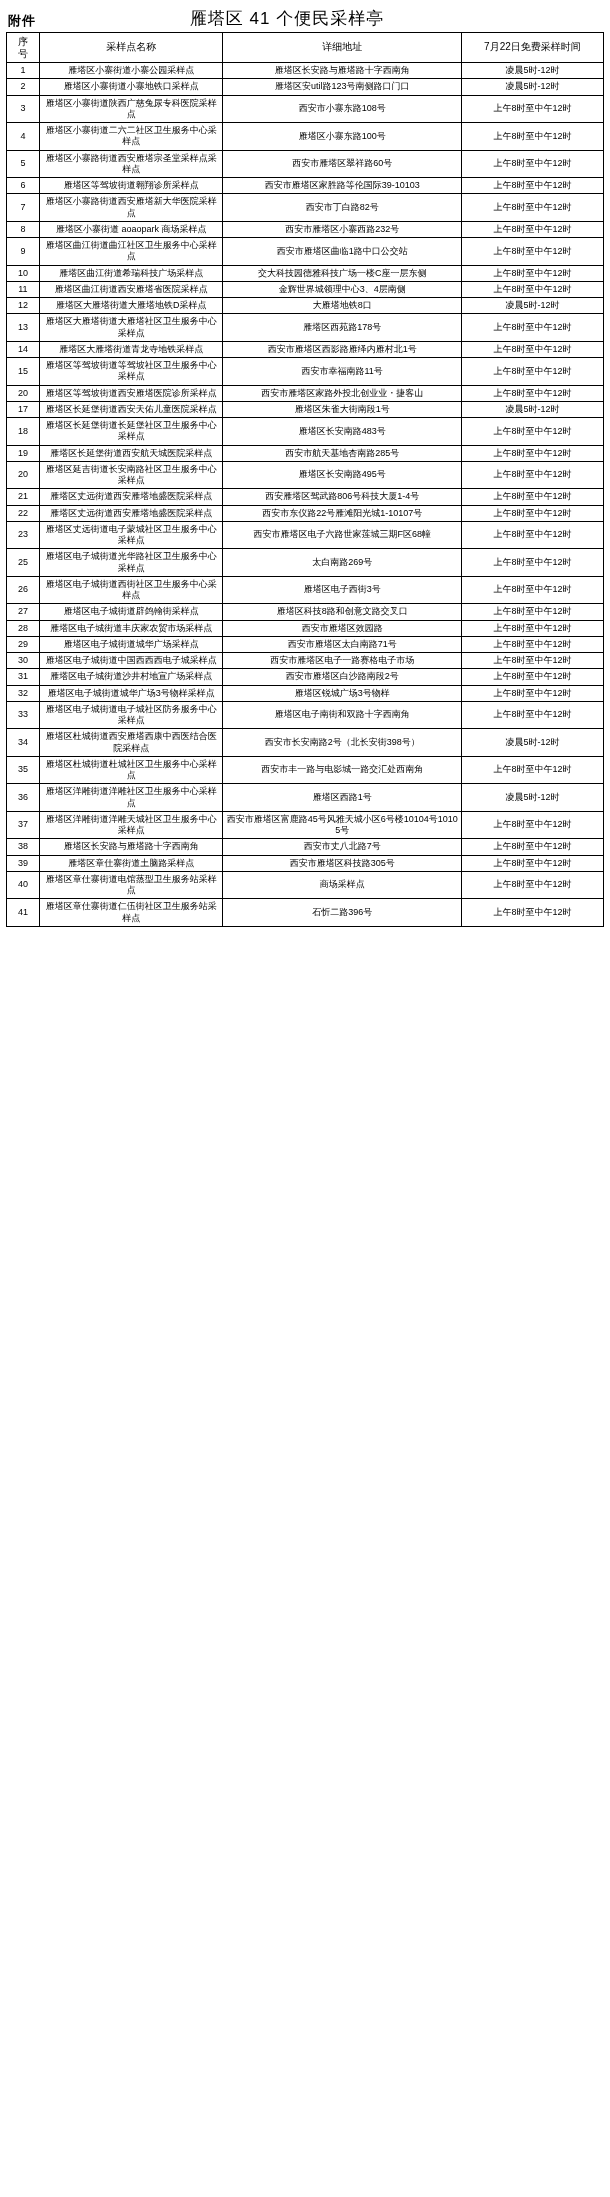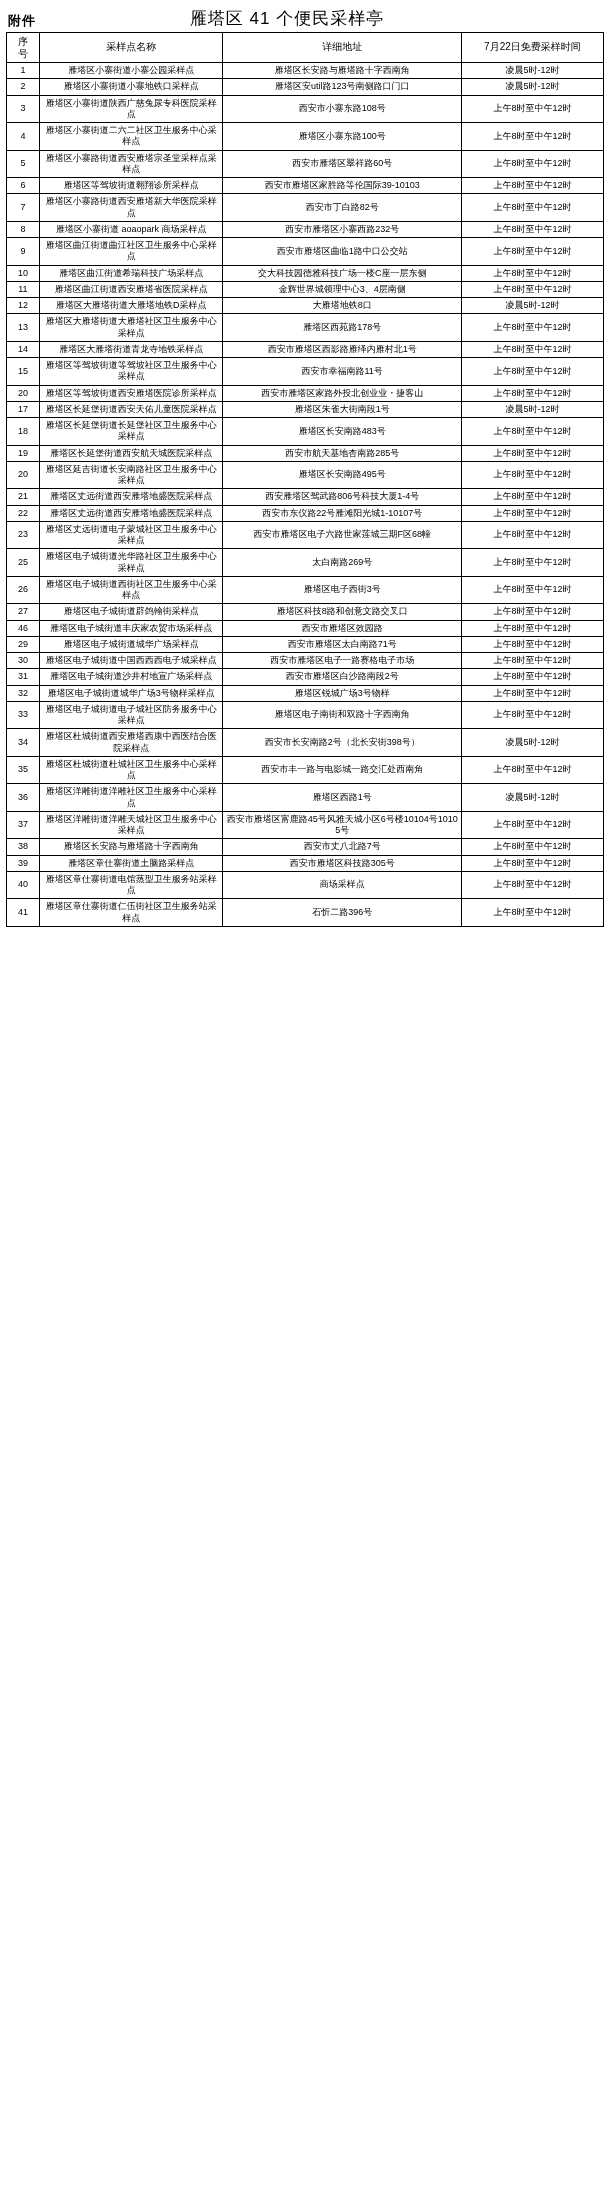--- a/index.html
+++ b/index.html
@@ -252,21 +252,21 @@
           <td class="addr">雁塔区电子西街3号</td>
           <td class="time">上午8时至中午12时</td>
         </tr>
         <tr>
           <td class="idx">27</td>
           <td class="name">雁塔区电子城街道辟鸽翰街采样点</td>
           <td class="addr">雁塔区科技8路和创意文路交叉口</td>
           <td class="time">上午8时至中午12时</td>
         </tr>
         <tr>
-          <td class="idx">46</td>
+          <td class="idx">28</td>
           <td class="name">雁塔区电子城街道丰庆家农贸市场采样点</td>
           <td class="addr">西安市雁塔区效园路</td>
           <td class="time">上午8时至中午12时</td>
         </tr>
         <tr>
           <td class="idx">29</td>
           <td class="name">雁塔区电子城街道城华广场采样点</td>
           <td class="addr">西安市雁塔区太白南路71号</td>
           <td class="time">上午8时至中午12时</td>
         </tr>

